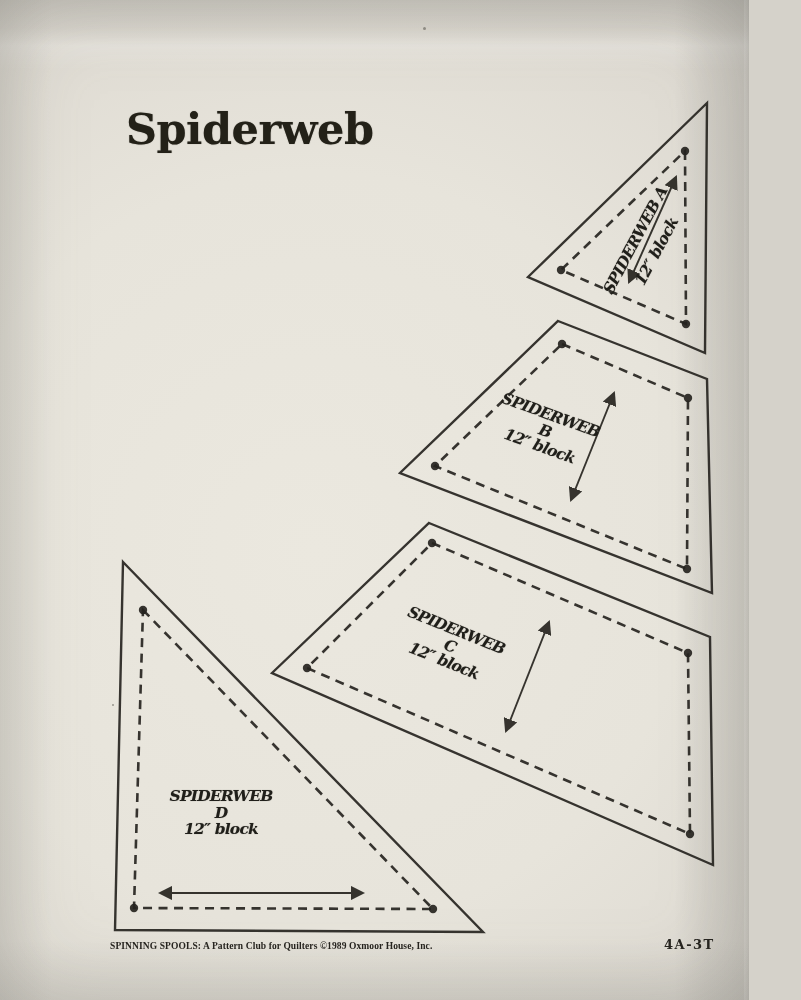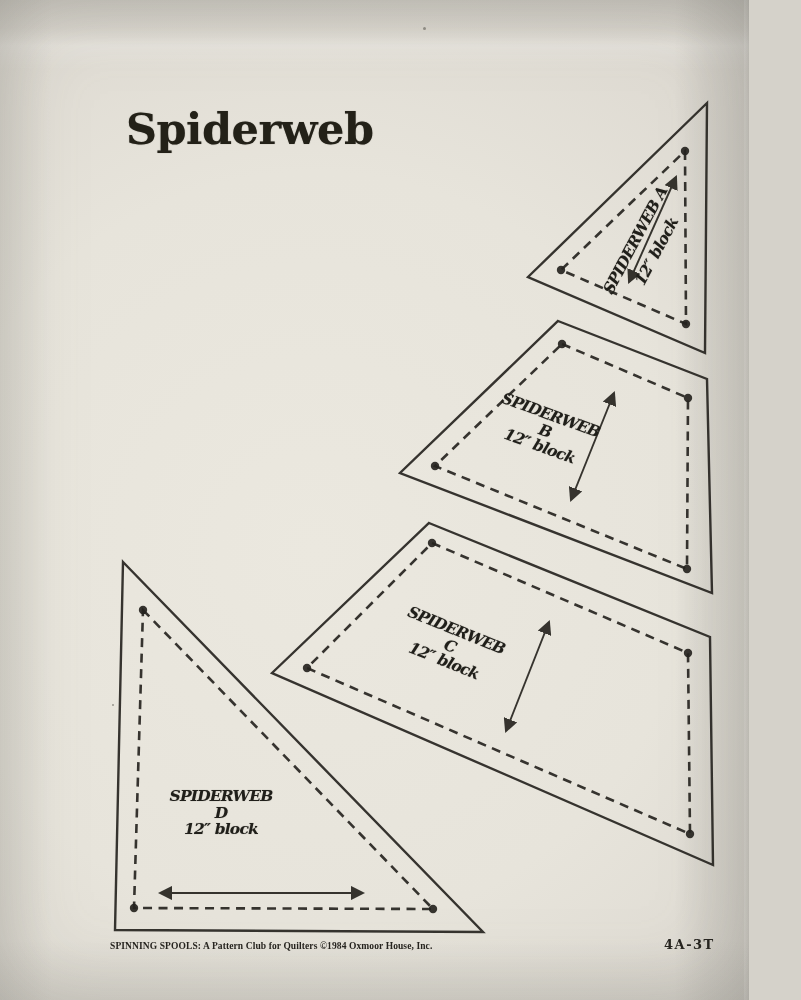--- a/index.html
+++ b/index.html
@@ -139,15 +139,15 @@
     <div>C</div>
     <div>12″ block</div>
   </div>
 
   <div class="label label-d">
     <div>SPIDERWEB</div>
     <div>D</div>
     <div>12″ block</div>
   </div>
 
-  <div class="footer-credit">SPINNING SPOOLS: A Pattern Club for Quilters ©1984 Oxmoor House, Inc.</div>
+  <div class="footer-credit">SPINNING SPOOLS: A Pattern Club for Quilters ©1989 Oxmoor House, Inc.</div>
   <div class="footer-code">4A-3T</div>
 </div>
 
 </body></html>

